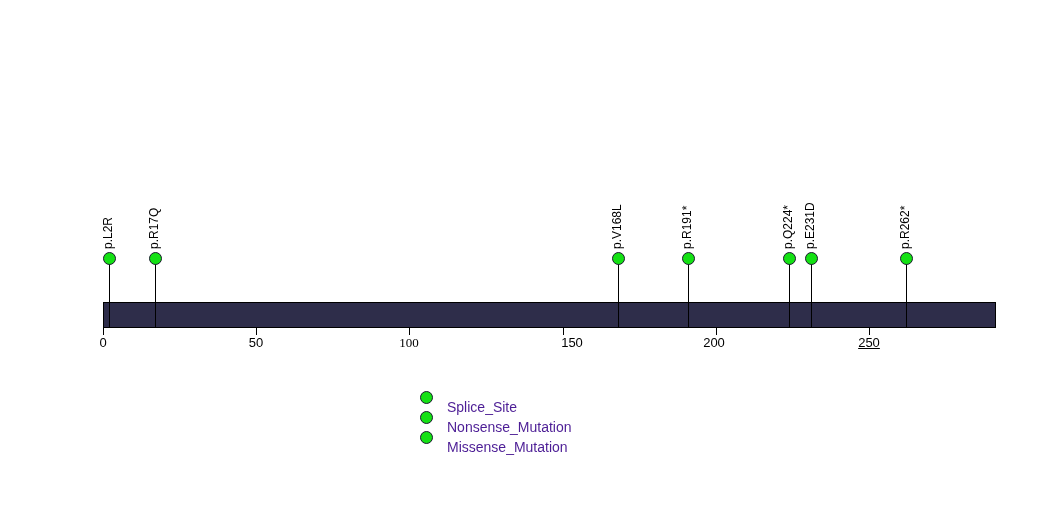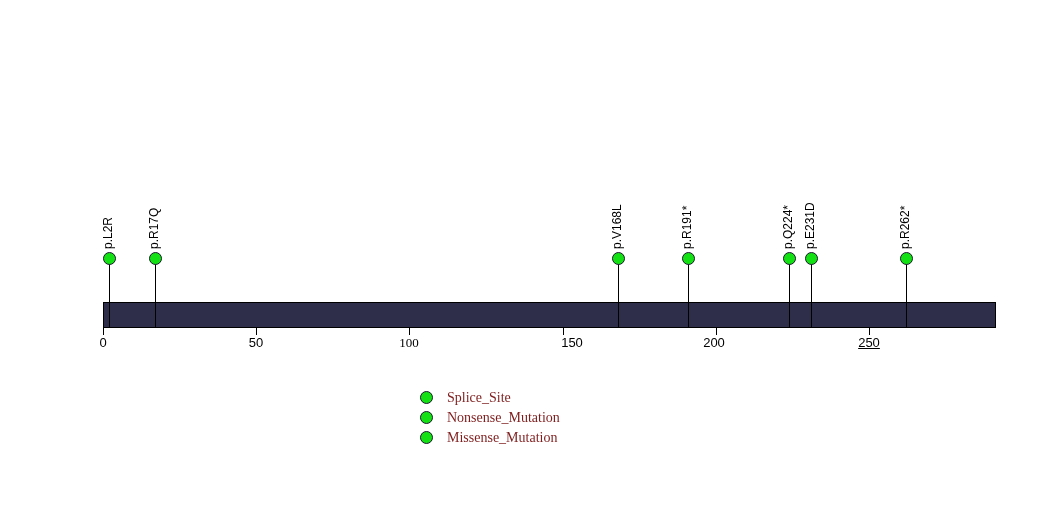--- a/index.html
+++ b/index.html
@@ -90,26 +90,25 @@
     width: 13px;
     height: 13px;
     border-radius: 50%;
     background: #14e114;
     border: 1px solid #1a1a2e;
     box-sizing: border-box;
   }
   .legend-text {
     position: absolute;
     left: 27px;
-    top: 1px;
+    top: 11px;
     font-size: 14px;
     line-height: 17px;
-    color: #7f1d1d;
+    color: #4c1d95;
     white-space: nowrap;
-    font-family: Liberation Serif, serif;
   }
 </style>
 </head>
 <body>
 
 <div id="plot">
 
   <div id="protein-bar"></div>
 
   <div id="axis-container">

